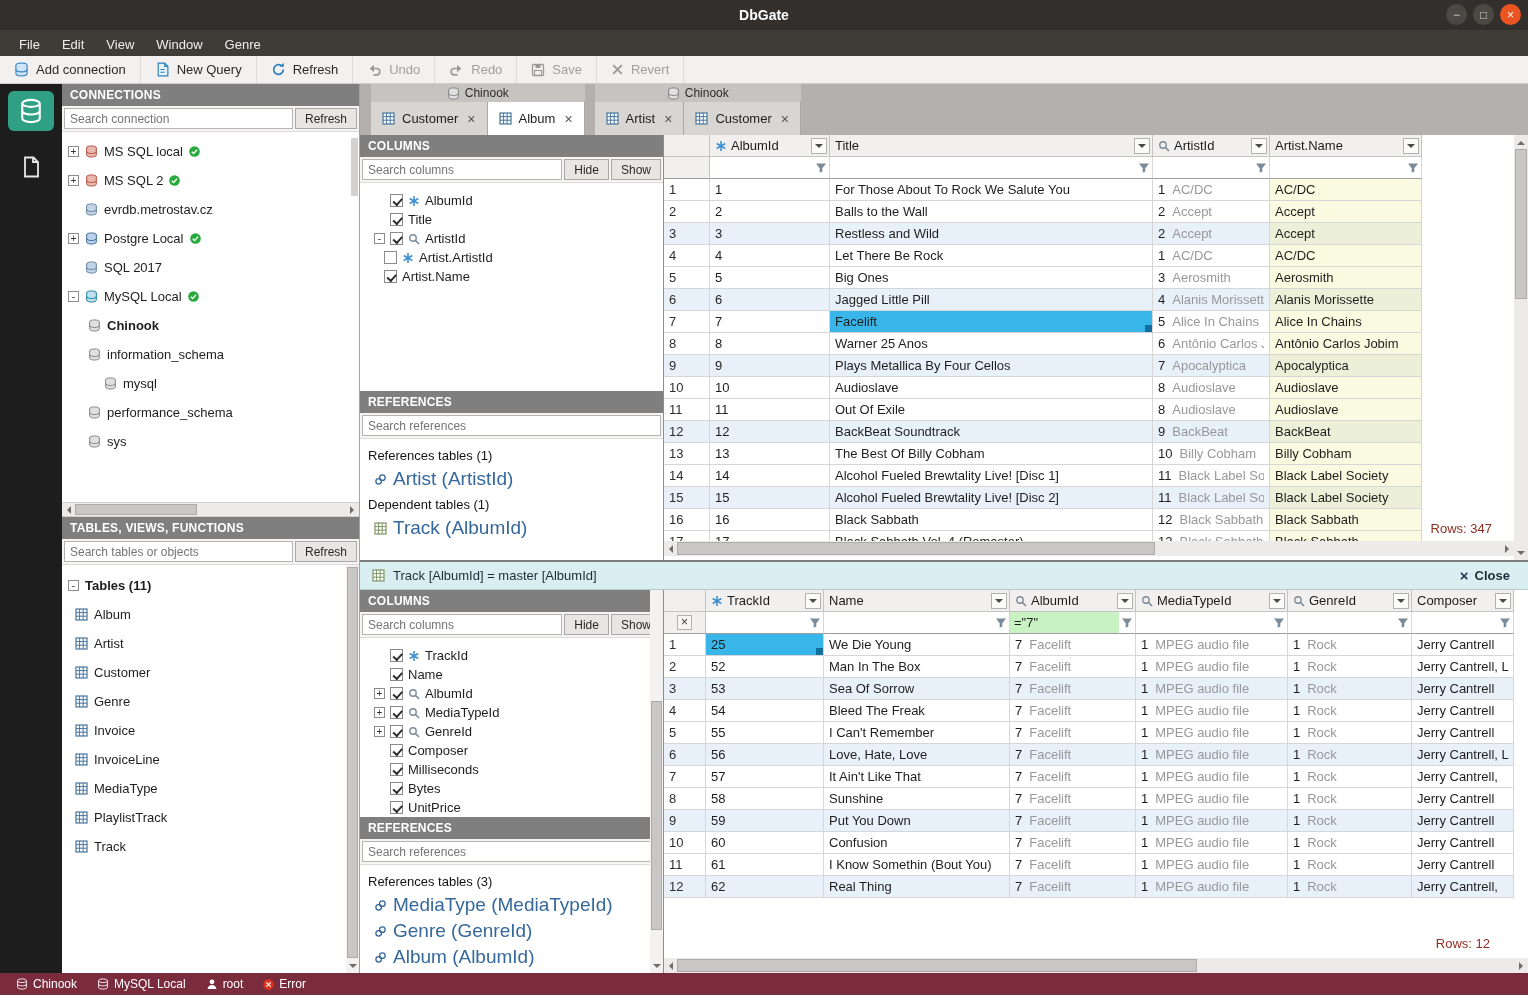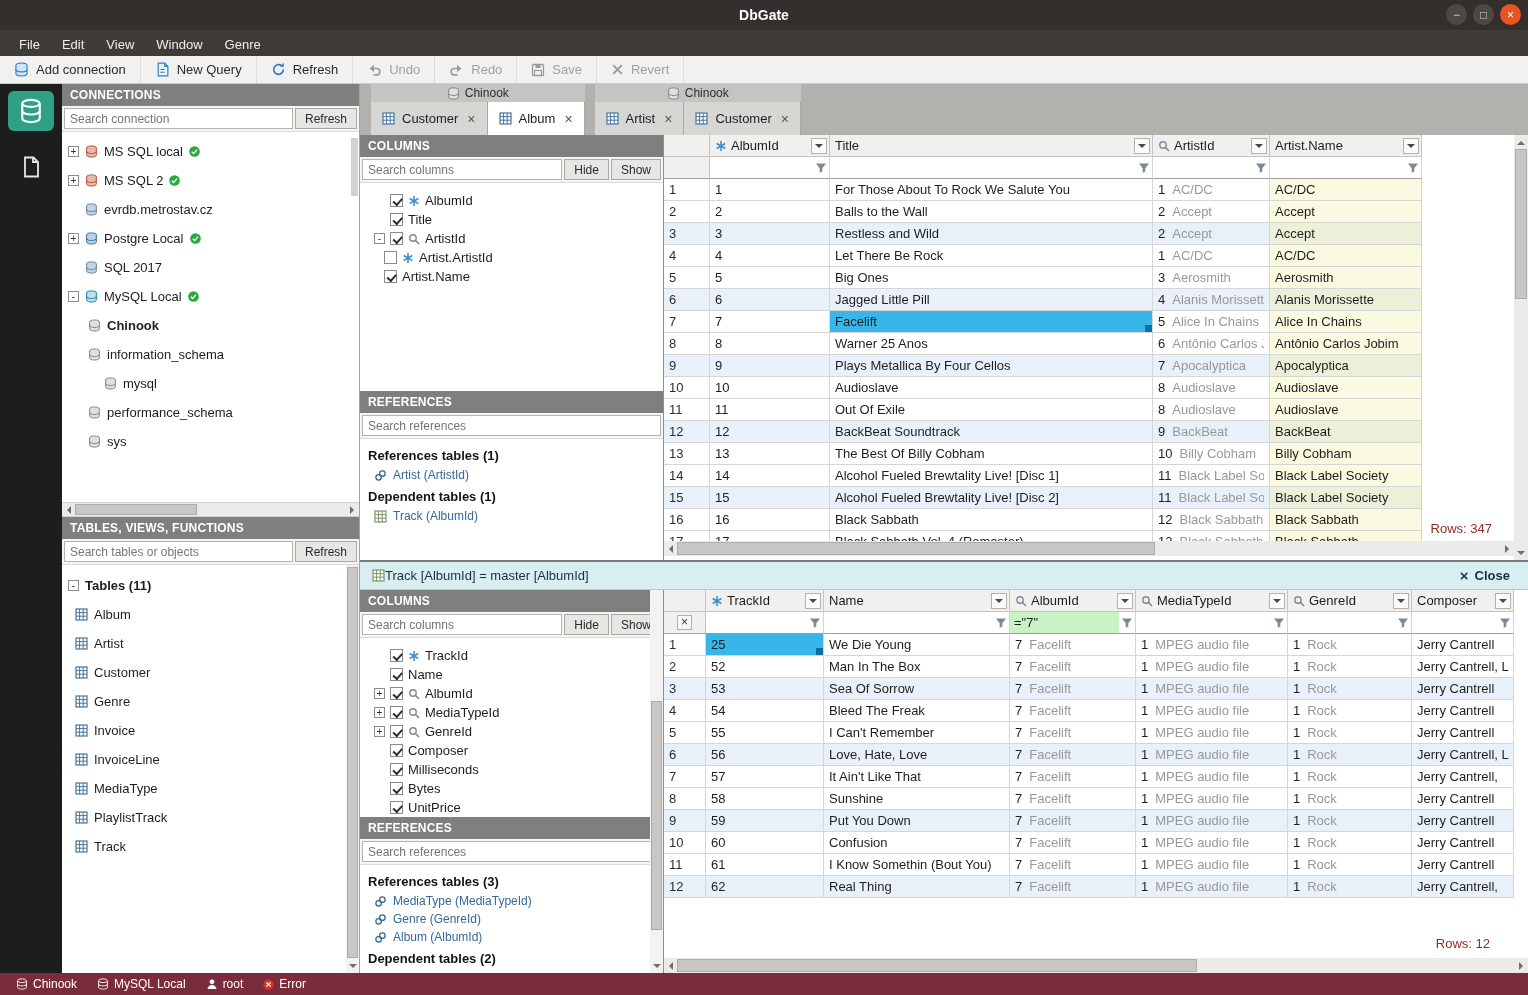--- a/index.html
+++ b/index.html
@@ -64,22 +64,22 @@
 .bottom-section{position:absolute;left:0;right:0;top:506px;height:383px;display:flex}
 .left-panel{flex:0 0 304px;background:#fff;border-right:1px solid #908e8c;display:flex;flex-direction:column;position:relative;overflow:hidden}
 .col-tree{position:relative;padding-top:8px;overflow:hidden}
 .col-tree.t1{flex:0 0 208px}
 .col-tree.t2{flex:0 0 179px}
 .col-row{height:19px;display:flex;align-items:center;gap:5px;font-size:13px;white-space:nowrap;padding-left:14px}
 .col-row.child{padding-left:24px}
 .cb{flex:0 0 13px;width:13px;height:13px;border:1px solid #8a8a8a;background:#fff;position:relative}
 .cb.checked::after{content:"";position:absolute;left:2px;top:2.5px;width:7px;height:3.5px;border-left:2px solid #2e2e2e;border-bottom:2px solid #2e2e2e;transform:rotate(-48deg)}
 .refs-content{flex:1;overflow:hidden;padding-top:4px}
-.ref-title{font-weight:bold;font-size:13px;padding:5px 8px 3px;color:#141414}
-.ref-link{display:flex;align-items:center;gap:6px;padding:2px 8px 2px 14px;color:var(--link-blue,#35689c);font-size:12px}
+.ref-title{font-weight:normal;font-size:13px;padding:5px 8px 3px;color:#141414}
+.ref-link{display:flex;align-items:center;gap:6px;padding:2px 8px 2px 14px;color:var(--link-blue,#35689c);font-size:19px}
 .panel-vscroll{position:absolute;right:0;top:0;bottom:0;width:13px;background:#f3f2f1;display:flex;flex-direction:column}
 .panel-vscroll .sb-track{flex:1;position:relative}
 .panel-vscroll .sb-btn{flex:0 0 13px}
 
 .grid-wrap{flex:1;position:relative;background:#fff;overflow:hidden}
 .g-row{display:flex;height:22px}
 .g-cell{flex:0 0 auto;display:flex;align-items:center;padding:0 5px;border-right:1px solid #d6d6d6;border-bottom:1px sol d #d6d6d6;overflow:hidden;white-space:nowrap;position:relative;border-bottom:1px solid #d6d6d6}
 .g-corner,.g-hcell{background:#f1f0ef;border-right-color:#c4c4c4;border-bottom-color:#c4c4c4}
 .g-hcell{gap:4px;padding-right:2px}
 .g-htext{flex:1 1 auto;overflow:hidden;color:#1c1c1c}
@@ -102,21 +102,21 @@
 .fk-num{margin-right:7px}
 .fk-hint{color:#98989a;overflow:hidden}
 .g-filler-h{flex:1 1 auto;background:#fff;border:none}
 .g-filler-d{flex:1 1 auto;border:none}
 .rows-label{position:absolute;font-size:13px;color:#8d2f20}
 .grid-hscroll{position:absolute;left:0;right:0;height:15px}
 .grid-vscroll{flex:0 0 14px;background:#ecebe9;display:flex;flex-direction:column}
 .grid-vscroll .sb-btn{flex:0 0 14px}
 .grid-vscroll .sb-track{flex:1;position:relative}
 
-.detail-header{position:absolute;left:0;right:0;top:476px;height:30px;background:#d8eef0;border-top:2px solid #7e7c7a;border-bottom:1px solid #b7c9cb;display:flex;align-items:center;padding:0 12px}
+.detail-header{position:absolute;left:0;right:0;top:476px;height:30px;background:#d8eef0;border-top:2px solid #7e7c7a;border-bottom:1px solid #b7c9cb;display:flex;align-items:center;gap:8px;padding:0 12px}
 .detail-title{font-size:13px;color:#1c2e3e}
 .detail-close{margin-left:auto;display:flex;gap:6px;align-items:center;font-size:13px;color:#1c2e3e;font-weight:bold;padding-right:6px}
 .detail-close .x{font-size:15px;color:#203a50}
 
 .statusbar{position:absolute;left:0;right:0;bottom:0;height:22px;background:var(--statusbar,#7b2c3c);display:flex;align-items:center;color:#fff;font-size:12px;padding-left:6px}
 .sb-item{display:flex;align-items:center;gap:5px;padding:0 10px}
 </style>
 </head>
 <body>
 

